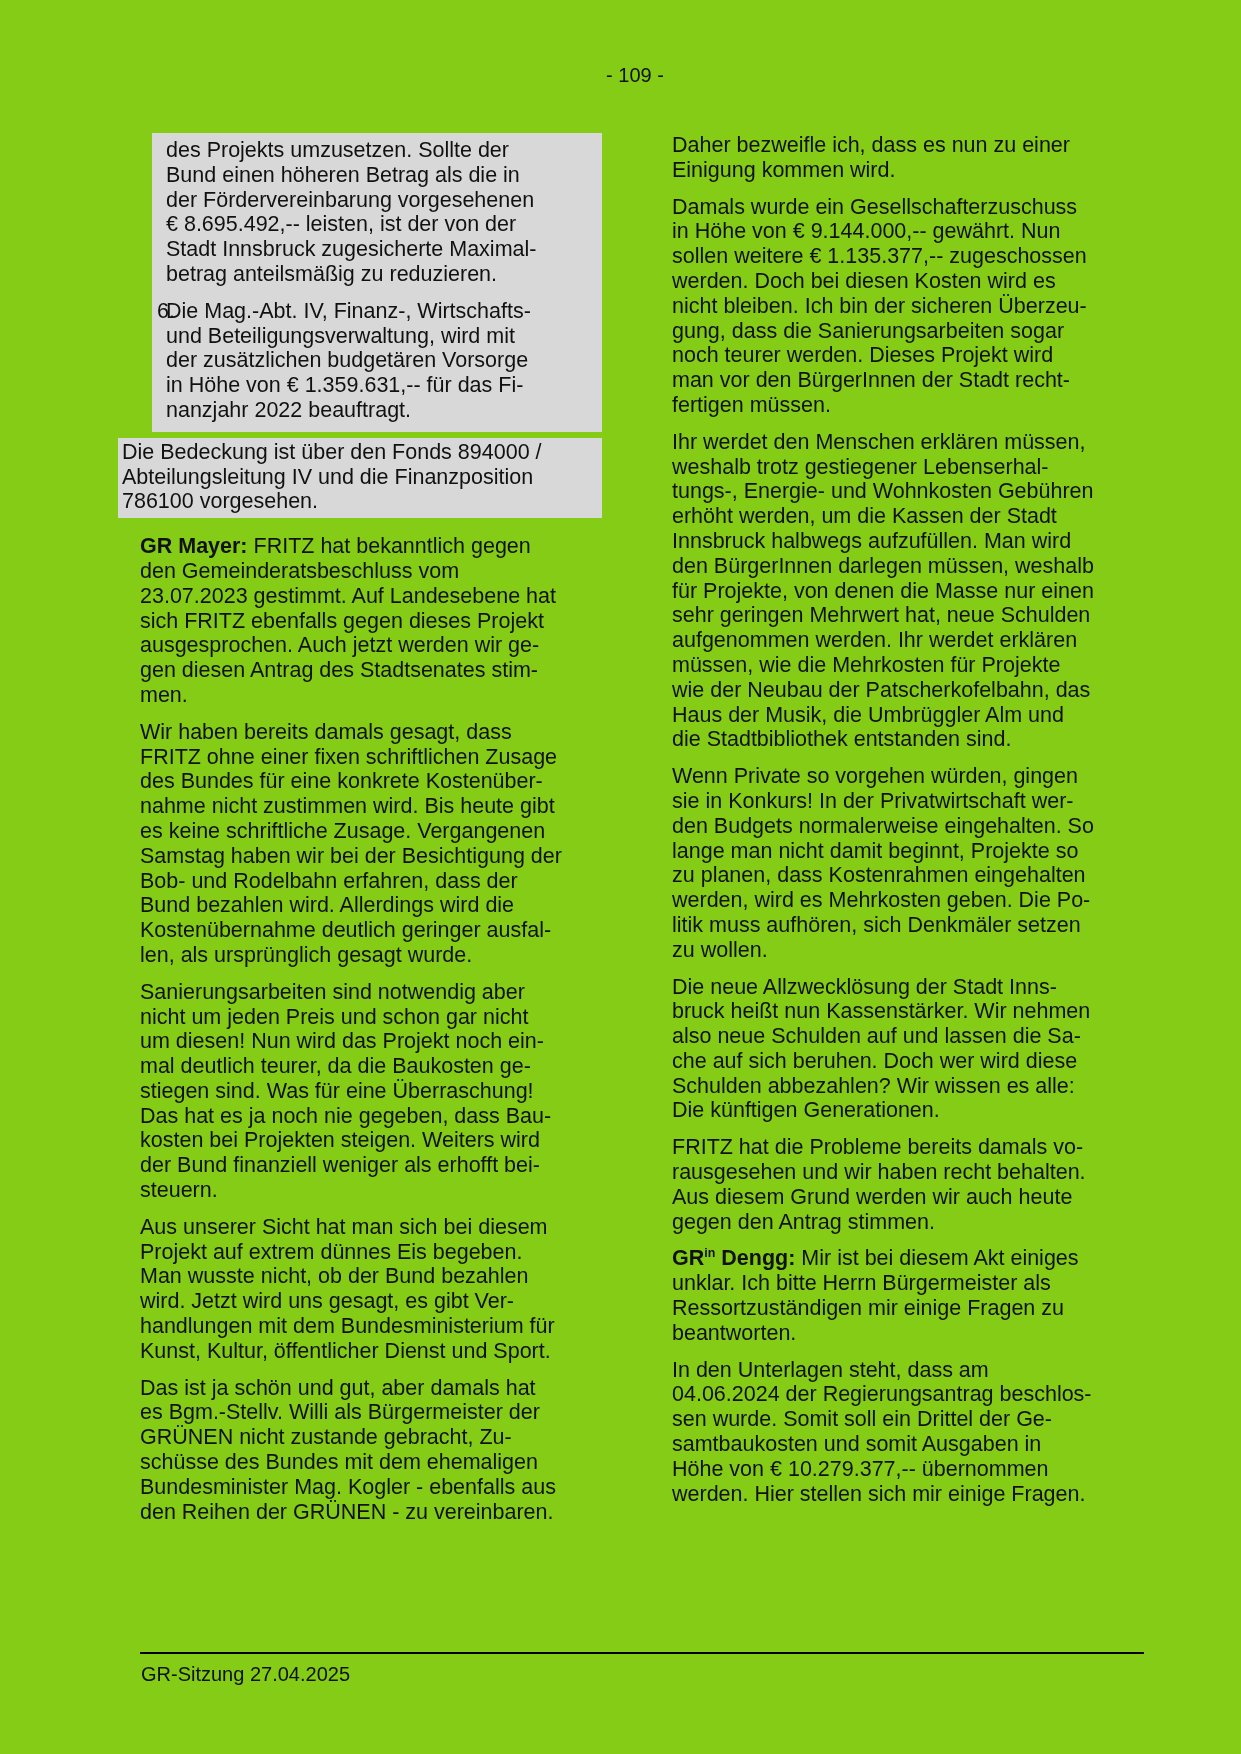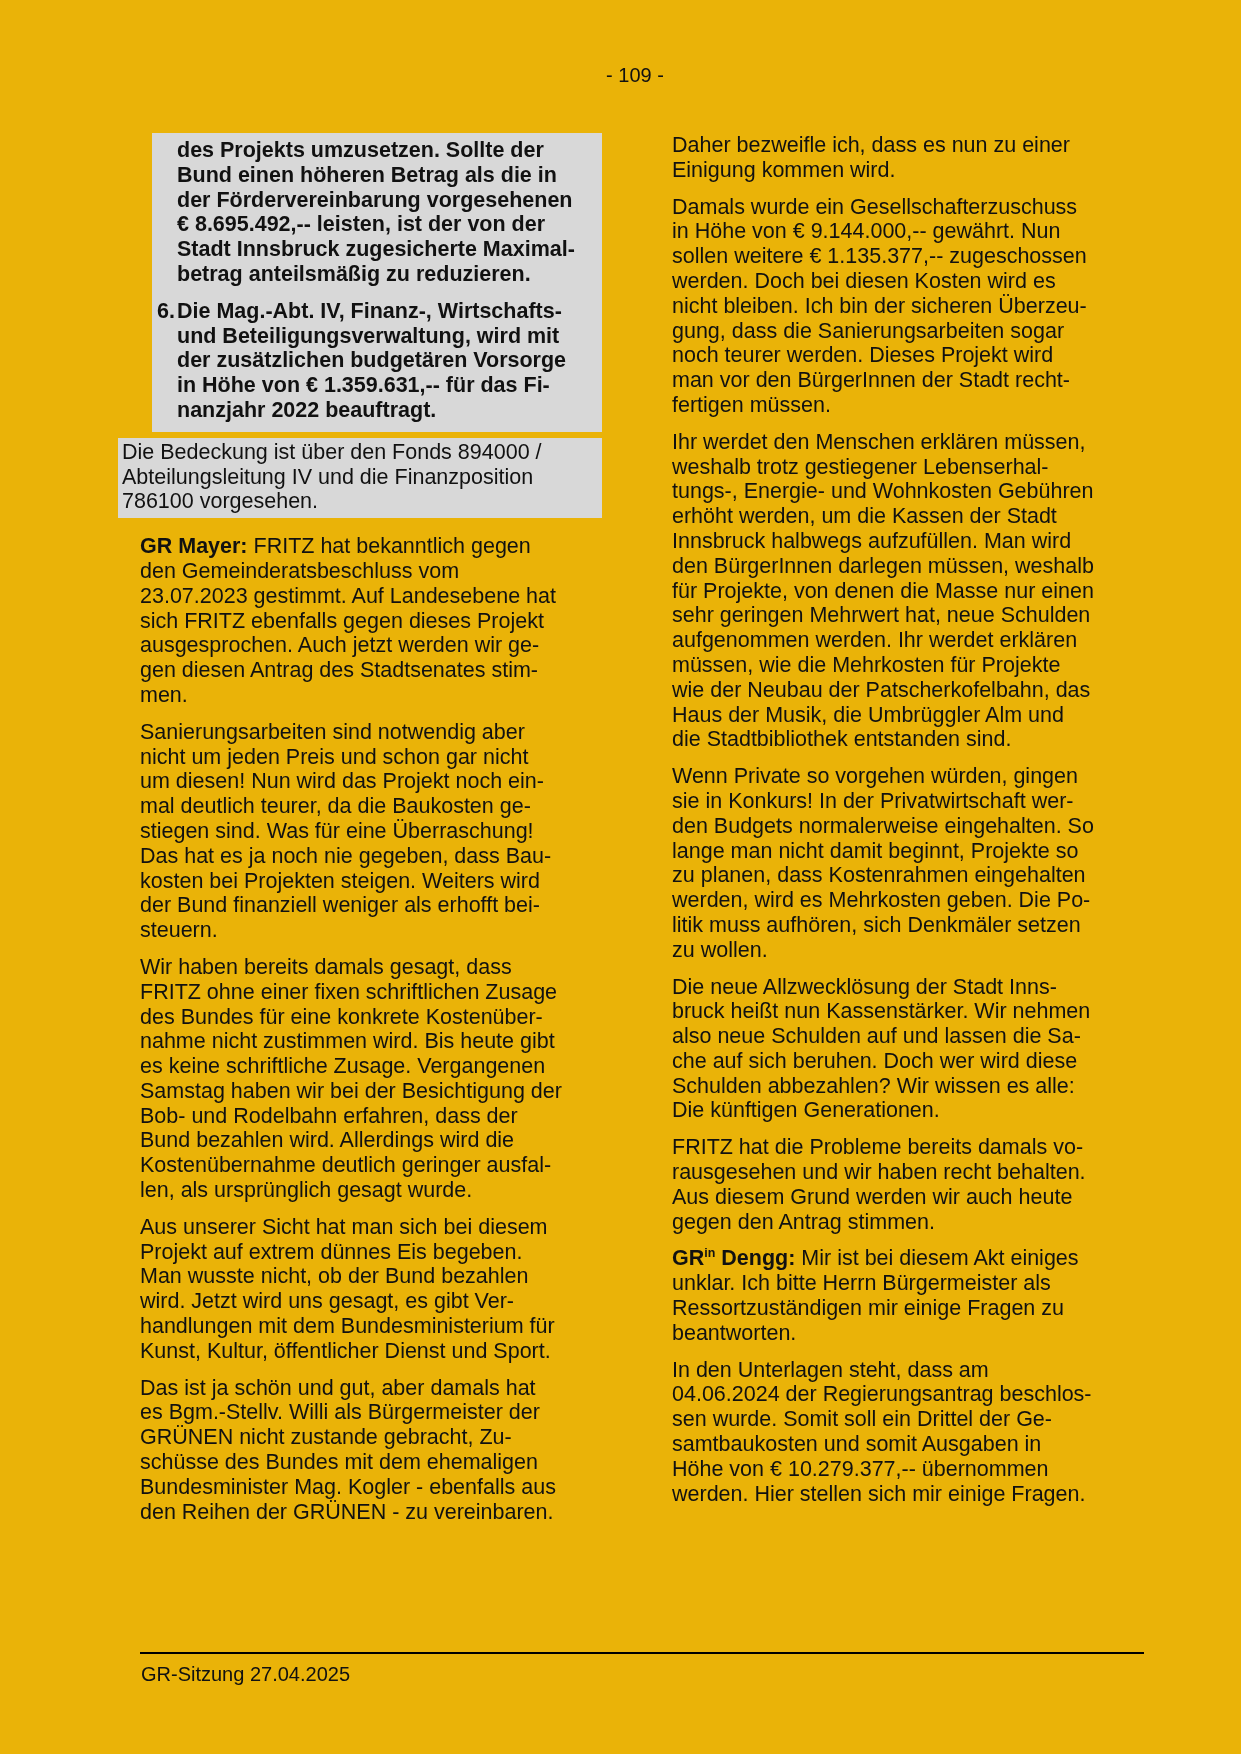--- a/index.html
+++ b/index.html
@@ -1,21 +1,21 @@
 <!DOCTYPE html>
 <html style="--hl: #d8d8d8;"><head>
 <meta charset="utf-8">
 <style>
   html, body { margin: 0; padding: 0; background: #e8e8e8; }
   .page {
     position: relative;
     width: 1241px;
     height: 1754px;
     margin: 0 auto;
-    background: #eab308;
+    background: #84cc16;
     font-family: "Liberation Sans", "DejaVu Sans", sans-serif;
     color: #111;
   }
   .page-number {
     position: absolute;
     top: 64px;
     left: 140px;
     width: 990px;
     text-align: center;
     font-size: 20px;
@@ -40,23 +40,22 @@
   .gray { background: var(--hl, #d8d8d8); }
   .resolution-block {
     margin-left: 12px;   
     width: 450px;
     padding: 5px 0 9px 0;
     margin-bottom: 6px;
     box-sizing: border-box;
   }
   .list-item {
     position: relative;
-    padding-left: 25px;
+    padding-left: 14px;
     box-sizing: border-box;
-    font-weight: bold;
   }
   .list-item + .list-item { margin-top: 12px; }
   .list-num {
     position: absolute;
     left: 5px;
     top: 0;
     font-size: 21.5px;
     line-height: 24.8px;
   }
   .coverage-note {
@@ -108,39 +107,39 @@
 Abteilungsleitung IV und die Finanzposition
 786100 vorgesehen.</span></div>
       <div id="left-speeches">
           <p class="para"><span class="speaker">GR Mayer: </span><span class="lines">FRITZ hat bekanntlich gegen
 den Gemeinderatsbeschluss vom
 23.07.2023 gestimmt. Auf Landesebene hat
 sich FRITZ ebenfalls gegen dieses Projekt
 ausgesprochen. Auch jetzt werden wir ge-
 gen diesen Antrag des Stadtsenates stim-
 men.</span></p>
-          <p class="para"><span class="lines">Sanierungsarbeiten sind notwendig aber
-nicht um jeden Preis und schon gar nicht
-um diesen! Nun wird das Projekt noch ein-
-mal deutlich teurer, da die Baukosten ge-
-stiegen sind. Was für eine Überraschung!
-Das hat es ja noch nie gegeben, dass Bau-
-kosten bei Projekten steigen. Weiters wird
-der Bund finanziell weniger als erhofft bei-
-steuern.</span></p>
           <p class="para"><span class="lines">Wir haben bereits damals gesagt, dass
 FRITZ ohne einer fixen schriftlichen Zusage
 des Bundes für eine konkrete Kostenüber-
 nahme nicht zustimmen wird. Bis heute gibt
 es keine schriftliche Zusage. Vergangenen
 Samstag haben wir bei der Besichtigung der
 Bob- und Rodelbahn erfahren, dass der
 Bund bezahlen wird. Allerdings wird die
 Kostenübernahme deutlich geringer ausfal-
 len, als ursprünglich gesagt wurde.</span></p>
+          <p class="para"><span class="lines">Sanierungsarbeiten sind notwendig aber
+nicht um jeden Preis und schon gar nicht
+um diesen! Nun wird das Projekt noch ein-
+mal deutlich teurer, da die Baukosten ge-
+stiegen sind. Was für eine Überraschung!
+Das hat es ja noch nie gegeben, dass Bau-
+kosten bei Projekten steigen. Weiters wird
+der Bund finanziell weniger als erhofft bei-
+steuern.</span></p>
           <p class="para"><span class="lines">Aus unserer Sicht hat man sich bei diesem
 Projekt auf extrem dünnes Eis begeben.
 Man wusste nicht, ob der Bund bezahlen
 wird. Jetzt wird uns gesagt, es gibt Ver-
 handlungen mit dem Bundesministerium für
 Kunst, Kultur, öffentlicher Dienst und Sport.</span></p>
           <p class="para"><span class="lines">Das ist ja schön und gut, aber damals hat
 es Bgm.-Stellv. Willi als Bürgermeister der
 GRÜNEN nicht zustande gebracht, Zu-
 schüsse des Bundes mit dem ehemaligen

